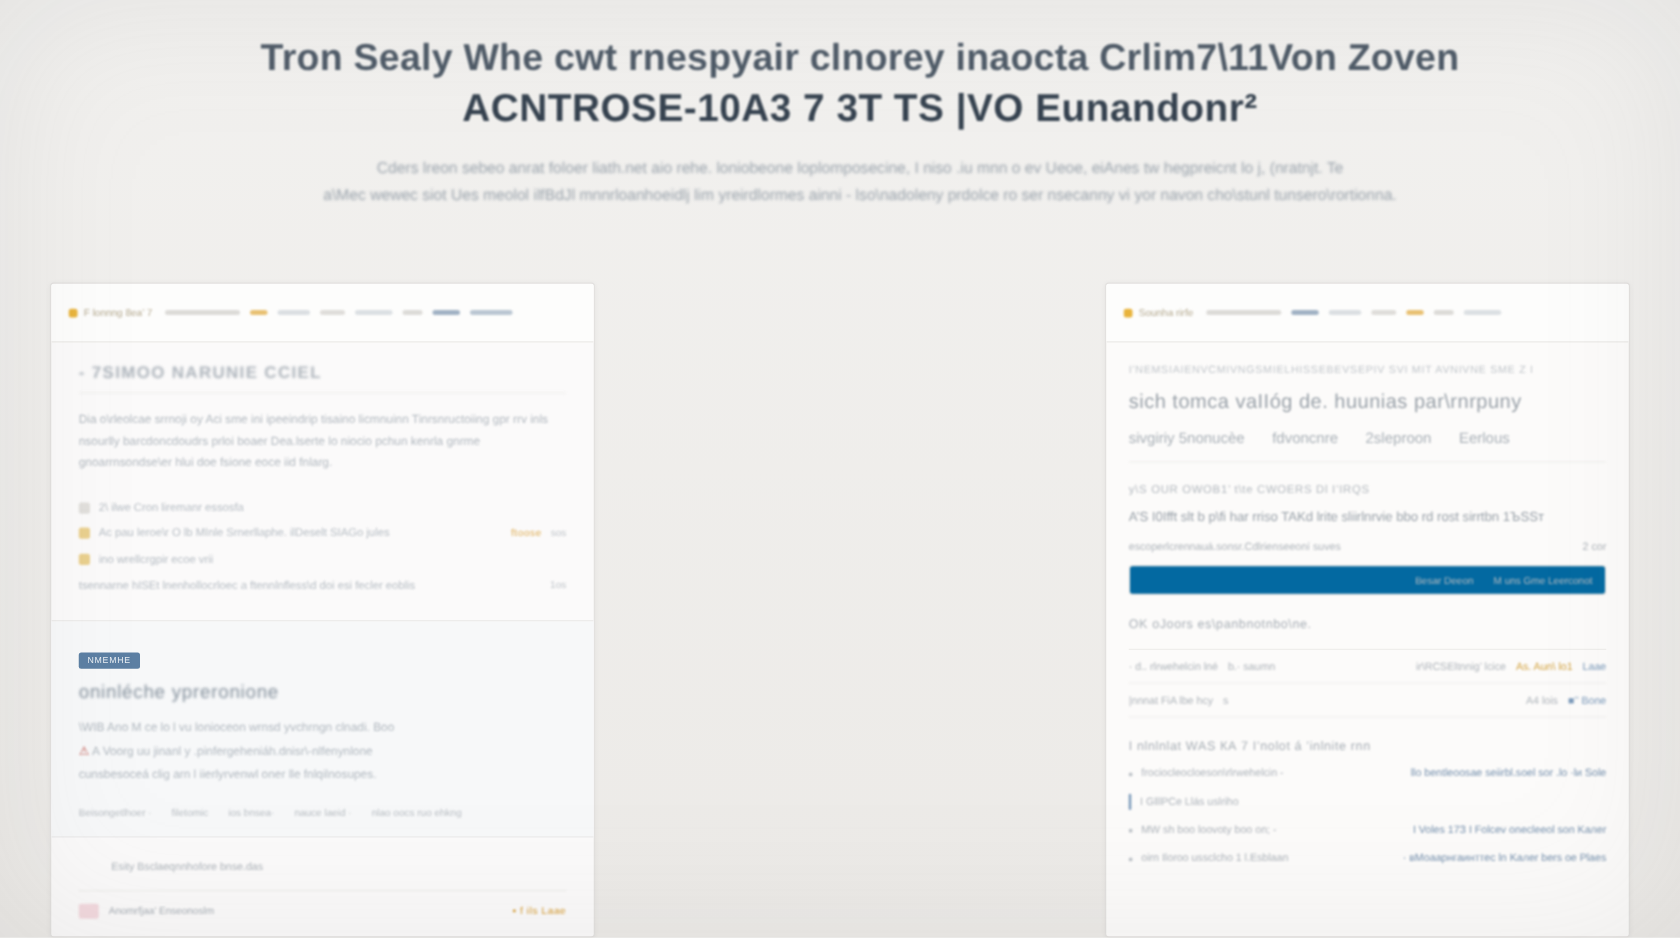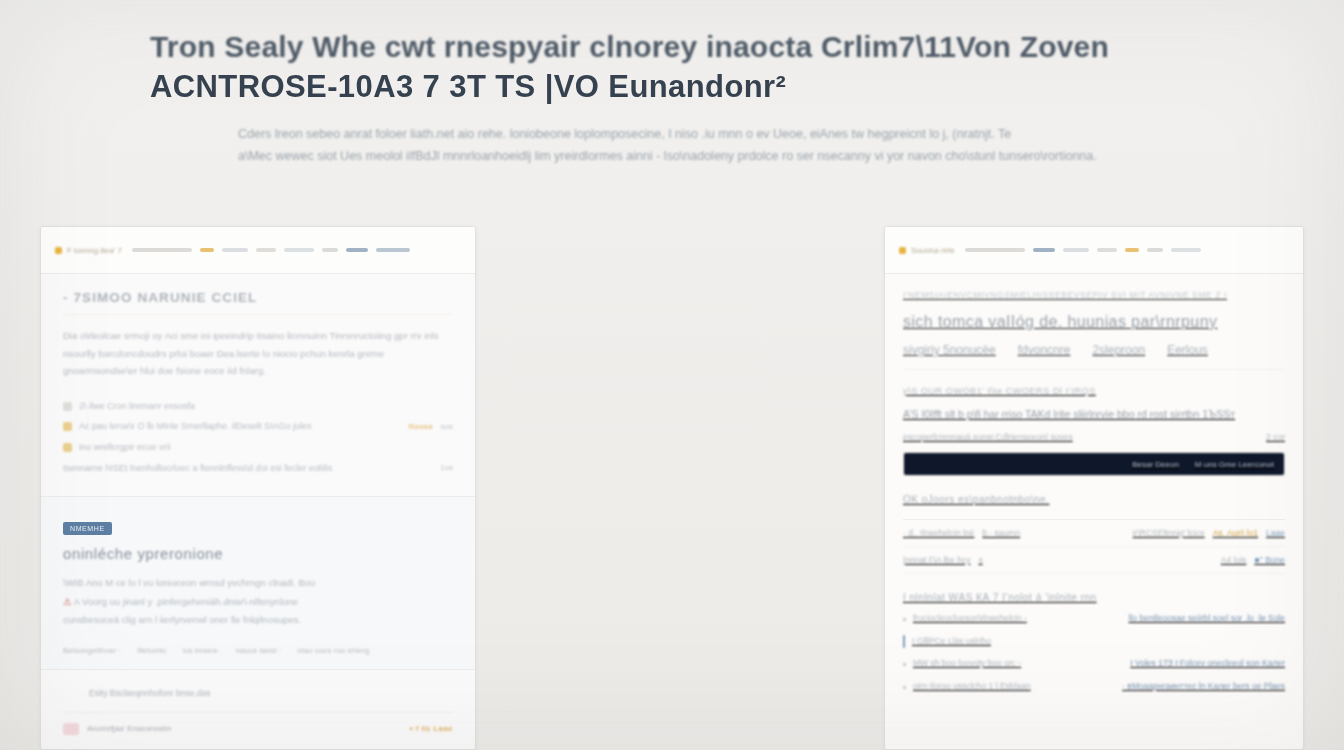--- a/index.html
+++ b/index.html
@@ -18,20 +18,21 @@
   .page {
     width: 1344px;
     height: 750px;
     position: relative;
     background: linear-gradient(180deg, #f2f1ef 0%, #eceae7 100%);
   }
 
   
   .header {
     padding: 28px 118px 0 150px;
+    text-align: center;
   }
   .headline-1 {
     font-size: 30px;
     font-weight: bold;
     color: #2b3a4a;
     letter-spacing: 0.2px;
     line-height: 1.25;
     filter: blur(0.9px);
     opacity: 0.82;
   }
@@ -132,21 +133,20 @@
   .bl.w7 { width: 22px; background: #7b93ad; }
   .bl.w8 { width: 34px; background: #9fb0c1; }
 
   
   .panel-body {
     padding: 16px 22px 0 22px;
     position: relative;
   }
   .panel-body.right {
     padding: 16px 18px 0 18px;
-    text-decoration: underline;
   }
 
   .ghost-title {
     font-size: 13.5px;
     font-weight: bold;
     color: #9aa3ac;
     letter-spacing: 1.1px;
     filter: blur(1.1px);
     opacity: 0.8;
     padding-bottom: 9px;
@@ -304,21 +304,21 @@
     color: #adb3b9;
     filter: blur(0.95px);
   }
   .r-row .sp { flex: 1; }
 
   .r-inputbar {
     margin-top: 10px;
     height: 22px;
     border: 1px solid #e6e4e2;
     border-radius: 3px;
-    background: #0f172a;
+    background: #0369a1;
     display: flex;
     align-items: center;
     justify-content: flex-end;
     gap: 16px;
     padding: 0 10px;
     font-size: 8px;
     color: #b4bac0;
     filter: blur(0.8px);
   }
 

